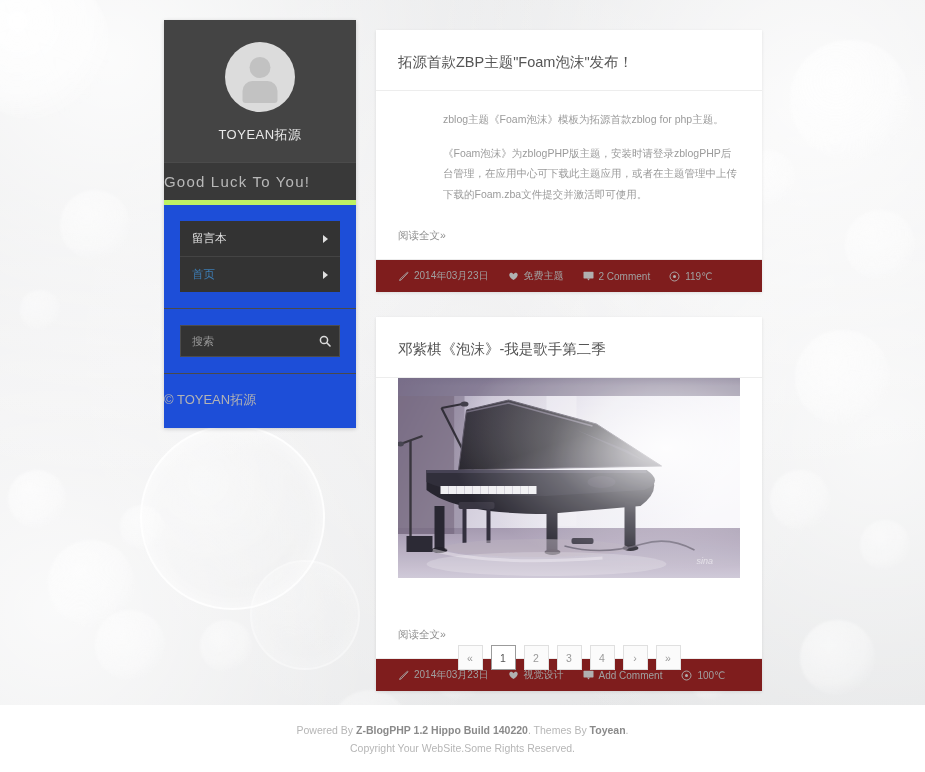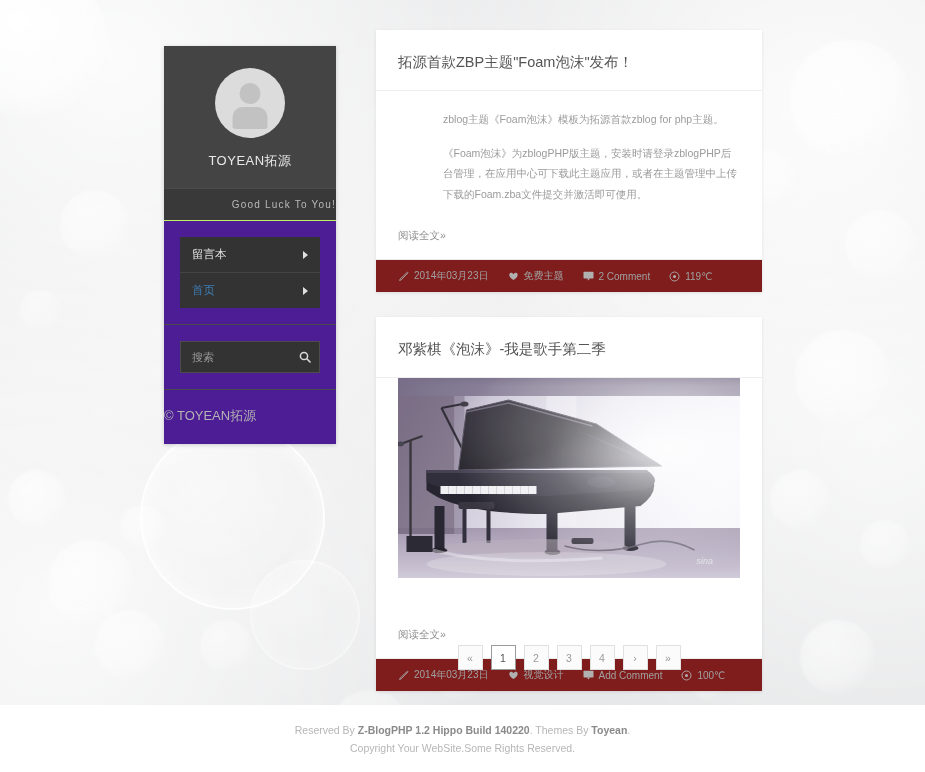--- a/index.html
+++ b/index.html
@@ -49,23 +49,23 @@
   #page {
     position: relative;
     width: 925px;
     height: 772px;
   }
 
   
   #sidebar {
     position: absolute;
     left: 164px;
-    top: 46px;
-    width: 172px;
-    background: #4c1d95;
+    top: 20px;
+    width: 192px;
+    background: #1d4ed8;
     box-shadow: 0 1px 4px rgba(0,0,0,0.18);
   }
   .side-top {
     padding: 22px 0 18px;
     text-align: center;
     background: #444444;
   }
   .avatar {
     width: 70px; height: 70px;
     border-radius: 50%;
@@ -90,25 +90,25 @@
     background: #c2c2c2;
   }
   .site-name {
     color: #e9e9e9;
     font-size: 13px;
     letter-spacing: 0.5px;
   }
   .motto-bar {
     background: #393939;
     border-top: 1px solid #4b4b4b;
-    border-bottom: 1px solid #bef264;
-    text-align: right;
+    border-bottom: 5px solid #bef264;
+    text-align: left;
     padding: 10px 0;
     color: #b9b9b9;
-    font-size: 10px;
+    font-size: 15px;
     letter-spacing: 1.2px;
   }
   .side-section {
     padding: 16px 16px 16px;
     border-bottom: 1px solid #4a4a4a;
   }
   .nav-list { list-style: none; }
   .nav-item {
     position: relative;
     background: #333333;
@@ -512,18 +512,18 @@
     <button class="page-btn current">1</button>
     <button class="page-btn">2</button>
     <button class="page-btn">3</button>
     <button class="page-btn">4</button>
     <button class="page-btn">›</button>
     <button class="page-btn">»</button>
   </nav>
 
   <footer id="site-footer">
     <div class="foot-line">
-      <span>Reserved By </span><span class="strong">Z-BlogPHP 1.2 Hippo Build 140220</span><span>. Themes By </span><span class="strong">Toyean</span><span>.</span>
+      <span>Powered By </span><span class="strong">Z-BlogPHP 1.2 Hippo Build 140220</span><span>. Themes By </span><span class="strong">Toyean</span><span>.</span>
     </div>
     <div class="foot-line">Copyright Your WebSite.Some Rights Reserved.</div>
   </footer>
 
 </div>
 
 </body></html>

